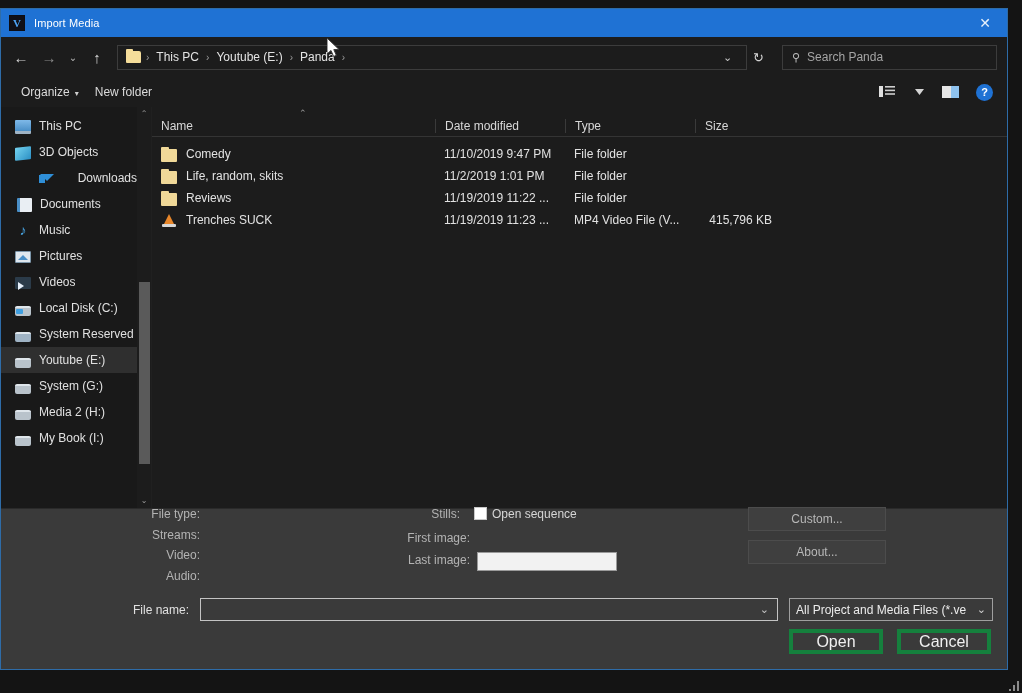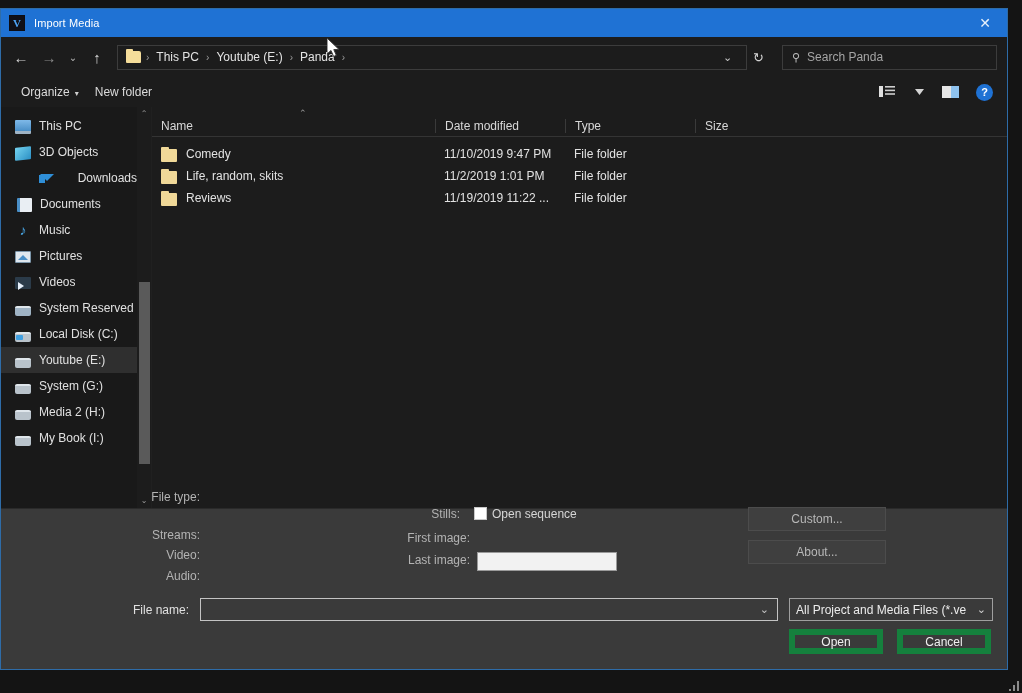--- a/index.html
+++ b/index.html
@@ -470,24 +470,24 @@
     font-size: 12px;
     white-space: nowrap;
     overflow: hidden;
     cursor: pointer;
   }
   #filter-caret { margin-left: auto; padding-right: 6px; font-size: 11px; color: #d2d2d2; }
   .actionbtn {
     position: absolute;
     width: 94px; height: 25px;
     background: #3a3a3a;
-    border: 6px solid #15803d;
+    border: 4px solid #15803d;
     box-sizing: border-box;
     color: #f0f0f0;
-    font-size: 12px;
+    font-size: 16px;
     display: flex;
     align-items: center;
     justify-content: center;
     cursor: pointer;
   }
   #btn-open   { left: 789px; top: 629px; }
   #btn-cancel { left: 897px; top: 629px; }
 
   #resize-grip {
     position: absolute;
@@ -607,26 +607,26 @@
         </div>
         <div class="navitem">
           <span class="nicon ic-pic"></span>
           <span class="label">Pictures</span>
         </div>
         <div class="navitem">
           <span class="nicon ic-vid"></span>
           <span class="label">Videos</span>
         </div>
         <div class="navitem">
+          <span class="nicon ic-drive win"></span>
+          <span class="label">Local Disk (C:)</span>
+        </div>
+        <div class="navitem">
           <span class="nicon ic-drive sys"></span>
           <span class="label">System Reserved</span>
-        </div>
-        <div class="navitem">
-          <span class="nicon ic-drive win"></span>
-          <span class="label">Local Disk (C:)</span>
         </div>
         <div class="navitem selected">
           <span class="nicon ic-drive"></span>
           <span class="label">Youtube (E:)</span>
         </div>
         <div class="navitem">
           <span class="nicon ic-drive"></span>
           <span class="label">System (G:)</span>
         </div>
         <div class="navitem">
@@ -681,30 +681,39 @@
         <div class="frow">
           <div class="fcell fc-name">
             <span class="fic fic-folder"></span>
             <span>Reviews</span>
           </div>
           <div class="fcell fc-date">11/19/2019 11:22 ...</div>
           <div class="fcell fc-type">File folder</div>
           <div class="fcell fc-size"></div>
         </div>
 
+        <div class="frow">
+          <div class="fcell fc-name">
+            <span class="fic fic-vlc"></span>
+            <span>Trenches SUCK</span>
+          </div>
+          <div class="fcell fc-date">11/19/2019 11:23 ...</div>
+          <div class="fcell fc-type">MP4 Video File (V...</div>
+          <div class="fcell fc-size">415,796 KB</div>
+        </div>
       </div>
     </div>
   </div>
 
   <div id="bottom"></div>
 </div>
 
 <div style="position:absolute;left:0;top:0;width:1022px;height:693px;pointer-events:none;">
   <div style="pointer-events:auto;">
-    <div class="blabel" style="left:60px;top:490px;width:140px;">File type:</div>
+    <div class="blabel" style="left:60px;top:507px;width:140px;">File type:</div>
     <div class="blabel" style="left:60px;top:528px;width:140px;">Streams:</div>
     <div class="blabel" style="left:60px;top:548px;width:140px;">Video:</div>
     <div class="blabel" style="left:60px;top:569px;width:140px;">Audio:</div>
 
     <div class="blabel" style="left:350px;top:507px;width:110px;">Stills:</div>
     <div id="chk-open-seq"></div>
     <div id="chk-open-seq-label">Open sequence</div>
 
     <div class="blabel" style="left:350px;top:531px;width:120px;">First image:</div>
     <div class="blabel" style="left:350px;top:553px;width:120px;">Last image:</div>

